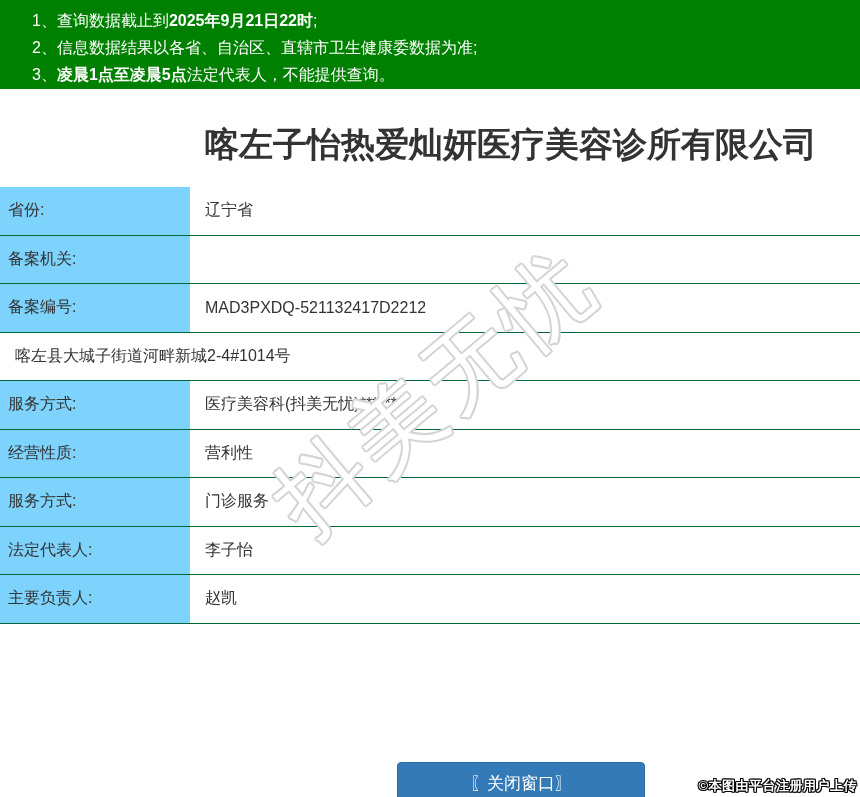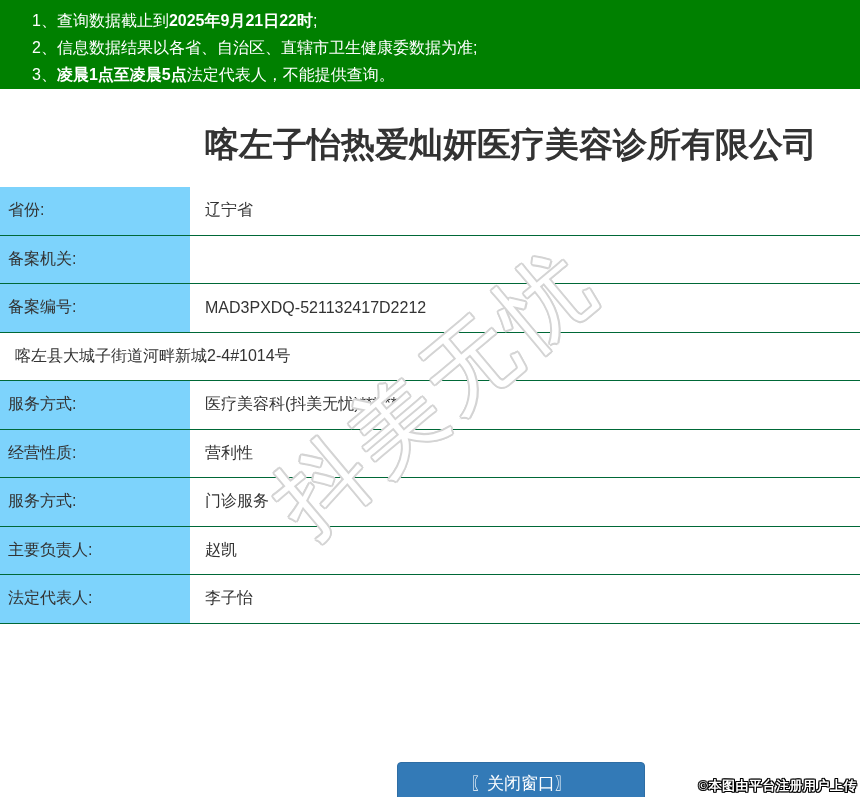--- a/index.html
+++ b/index.html
@@ -117,21 +117,20 @@
     right: 3px;
     bottom: 2px;
     font-size: 13px;
     font-weight: 700;
     color: #ffffff;
     letter-spacing: 0.5px;
     text-shadow:
       1px 0 #000, -1px 0 #000, 0 1px #000, 0 -1px #000,
       1px 1px #000, -1px -1px #000, 1px -1px #000, -1px 1px #000;
     z-index: 6;
-    font-family: Liberation Serif, serif;
   }
 </style>
 </head>
 <body>
 
 <div class="notice">
   <div class="notice-line"><span>1、查询数据截止到</span><b>2025年9月21日22时</b><span>;</span></div>
   <div class="notice-line"><span>2、信息数据结果以各省、自治区、直辖市卫生健康委数据为准;</span><b></b><span></span></div>
   <div class="notice-line"><span>3、</span><b>凌晨1点至凌晨5点</b><span>法定代表人，不能提供查询。</span></div>
 </div>
@@ -159,26 +158,26 @@
   </div>
   <div class="info-row">
     <div class="info-label">经营性质:</div>
     <div class="info-value">营利性</div>
   </div>
   <div class="info-row">
     <div class="info-label">服务方式:</div>
     <div class="info-value">门诊服务</div>
   </div>
   <div class="info-row">
+    <div class="info-label">法定代表人:</div>
+    <div class="info-value">李子怡</div>
+  </div>
+  <div class="info-row">
     <div class="info-label">主要负责人:</div>
     <div class="info-value">赵凯</div>
-  </div>
-  <div class="info-row">
-    <div class="info-label">法定代表人:</div>
-    <div class="info-value">李子怡</div>
   </div>
 </div>
 
 <div class="wm-diagonal">抖美无忧</div>
 
 <button class="close-btn">〖关闭窗口〗</button>
 
 <div class="corner-credit">©本图由平台注册用户上传</div>
 
 </body></html>

